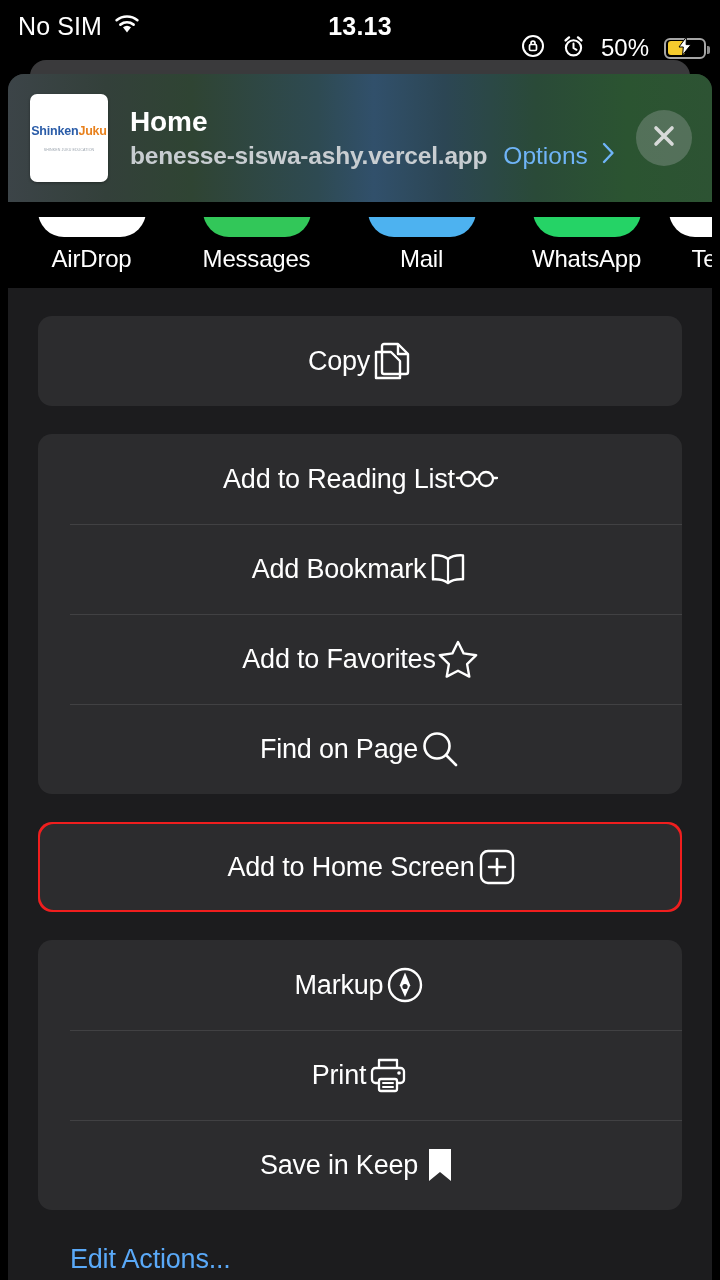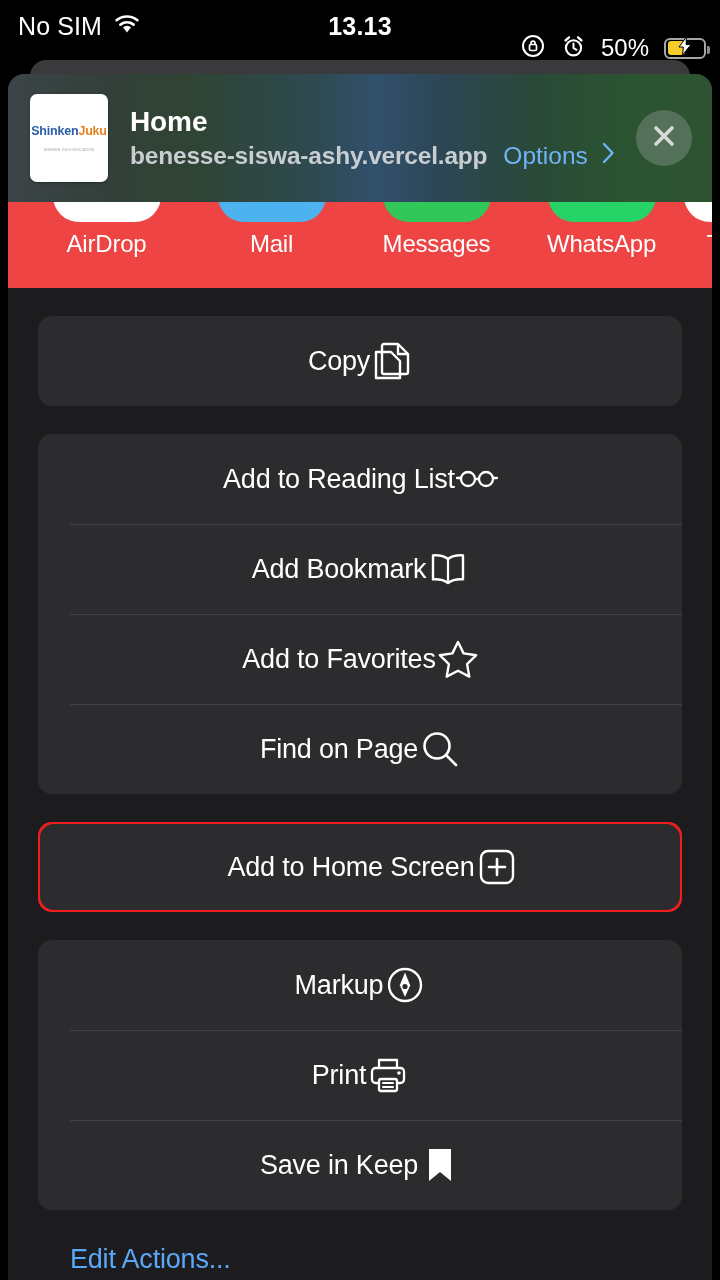--- a/index.html
+++ b/index.html
@@ -71,22 +71,22 @@
   #hdr-sub { display:flex; align-items:center; margin-top:4px; white-space:nowrap; }
   #hdr-url { color:#c8cdd1; font-size:24.5px; font-weight:700; letter-spacing:-.2px; }
   #hdr-options { color:#6fb4f7; font-size:24.5px; margin-left:16px; display:flex; align-items:center; gap:14px; }
   #close-btn {
     width:56px; height:56px; border-radius:50%; background:rgba(150,160,155,.38);
     display:flex; align-items:center; justify-content:center; flex:0 0 auto;
   }
 
   
   #apps-row {
-    position:relative; height:86px; display:flex; align-items:flex-start;
-    padding:0 16px; background:#ef4444;
+    position:relative; height:86px; display:flex; align-items:center;
+    padding:0 1px; background:#000000;
   }
   .app {
     flex:0 0 165px; display:flex; flex-direction:column; align-items:center;
     position:relative;
   }
   .app.partial { flex:0 0 70px; }
   .app-icon-clip { width:108px; height:20px; overflow:hidden; position:relative; }
   .app-icon-clip > span { position:absolute; left:0; top:-88px; width:108px; height:108px; border-radius:26px; display:block; }
   .app.partial .app-icon-clip { width:70px; }
   .app.partial .app-icon-clip > span { width:108px; }
@@ -168,29 +168,29 @@
     <div style="position:absolute;left:0;top:128px;width:704px;">
       <div id="apps-row">
         <div class="app">
           <span class="app-icon-clip">
               <span style="background:#ffffff"></span>
             </span>
           <span class="app-label">AirDrop</span>
         </div>
         <div class="app">
           <span class="app-icon-clip">
+              <span style="background:#32c759"></span>
+            </span>
+          <span class="app-label">Messages</span>
+        </div>
+        <div class="app">
+          <span class="app-icon-clip">
               <span style="background:#4db2f0"></span>
             </span>
           <span class="app-label">Mail</span>
-        </div>
-        <div class="app">
-          <span class="app-icon-clip">
-              <span style="background:#32c759"></span>
-            </span>
-          <span class="app-label">Messages</span>
         </div>
         <div class="app">
           <span class="app-icon-clip">
               <span style="background:#25d366"></span>
             </span>
           <span class="app-label">WhatsApp</span>
         </div>
         <div class="app partial">
           <span class="app-icon-clip">
               <span style="background:#ffffff"></span>

